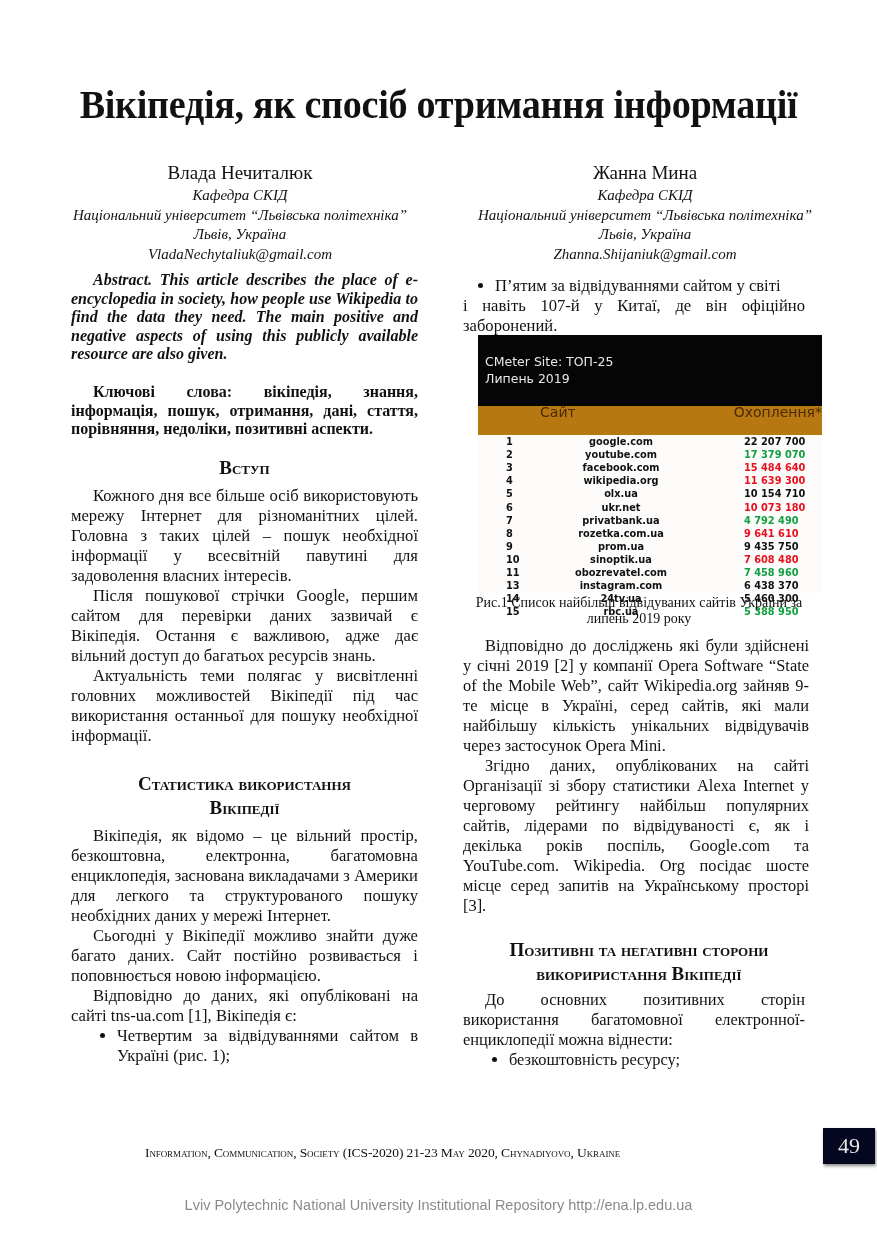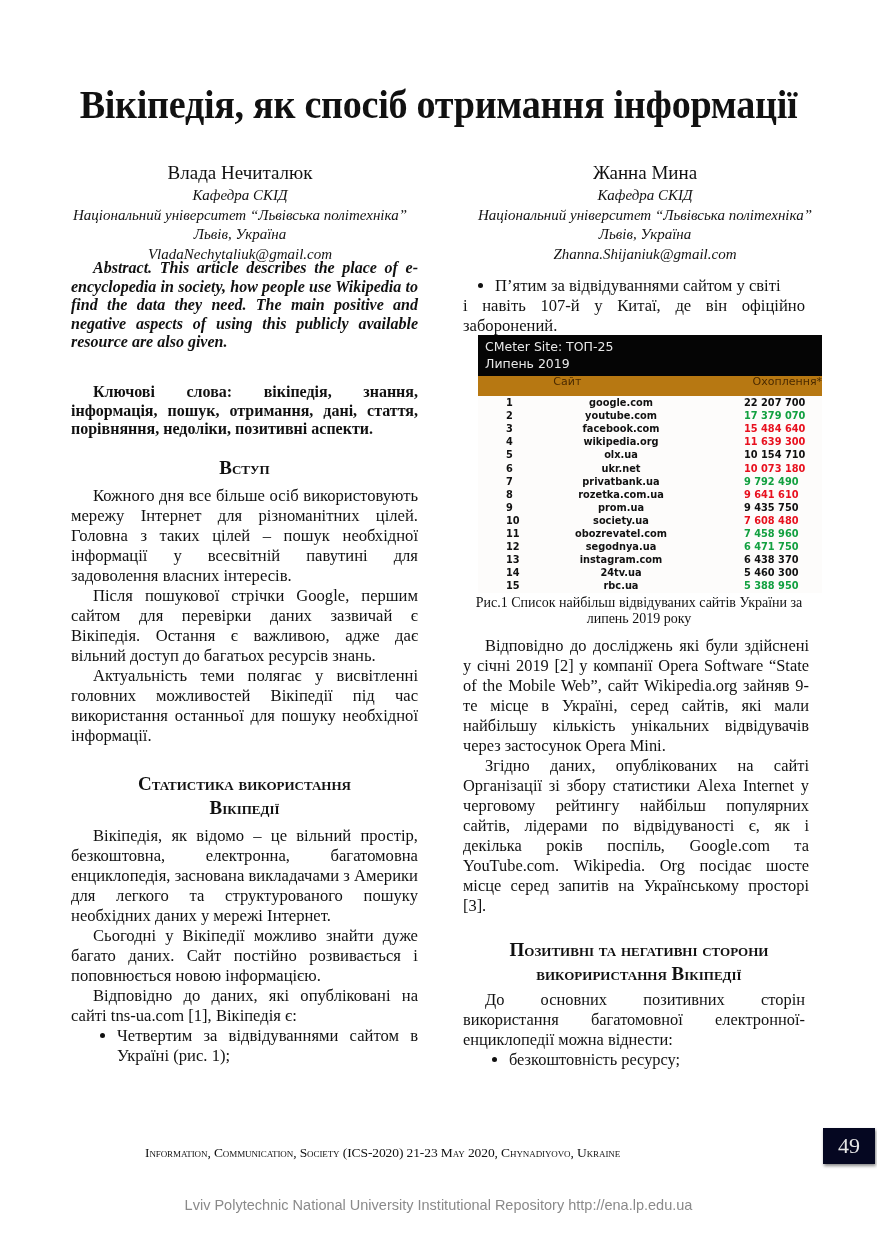--- a/index.html
+++ b/index.html
@@ -7,33 +7,33 @@
          font-family: "Liberation Serif", "DejaVu Serif", serif; color: #111; }
   .title { position: absolute; left: 0; width: 877px; top: 80px; text-align: center;
            font-size: 41px; font-weight: bold; letter-spacing: -0.3px; transform: scaleX(0.93); }
   .author { position: absolute; top: 162px; text-align: center; line-height: 19.5px; }
   .author .name { font-size: 19px; line-height: 22px; margin-bottom: 2px; }
   .author .aff { font-style: italic; font-size: 15px; }
   .col { position: absolute; top: 0; font-size: 16.6px; line-height: 20px; }
   .left { left: 71px; width: 347px; }
   .right { left: 473px; width: 332px; }
   .ind { text-indent: 22px; }
-  .abs { position: absolute; left: 71px; top: 259px; width: 347px; font-style: italic; font-weight: bold;
+  .abs { position: absolute; left: 71px; top: 271px; width: 347px; font-style: italic; font-weight: bold;
          font-size: 16px; line-height: 18.6px; text-align: justify; text-indent: 22px; }
   .kw { position: absolute; left: 71px; top: 383px; width: 347px; font-weight: bold; font-size: 16px;
         line-height: 18.6px; text-align: justify; text-indent: 22px; }
   .h { font-weight: bold; text-align: center; font-variant: small-caps; font-size: 19px; line-height: 24px; }
   .p { margin: 0; text-align: justify; }
   ul.b { margin: 0; padding-left: 46px; }
   ul.b li { list-style: disc; text-align: justify; }
   .fig { position: absolute; left: 478px; top: 335px; width: 344px; height: 258px; background: #fdfcfb; }
   .fig .hd { background: #050505; color: #e8e8e8; font-family: "DejaVu Sans", sans-serif; font-size: 12.5px;
-             line-height: 17px; padding: 3px 7px; height: 35px; }
-  .fig .th { background: #b77812; display: flex; height: 20px; font-family: "DejaVu Sans", sans-serif;
-             font-size: 11px; line-height: 12px; color: #4a2a00; gap: 42px; }
+             line-height: 17px; padding: 18px 7px; height: 35px; }
+  .fig .th { background: #b77812; display: flex; height: 29px; font-family: "DejaVu Sans", sans-serif;
+             font-size: 14px; line-height: 12px; color: #4a2a00; gap: 42px; }
   .fig table { width: 100%; border-collapse: collapse; font-family: "DejaVu Sans", sans-serif;
                font-size: 9.8px; font-weight: bold; }
   .fig td { padding: 0; height: 13.1px; line-height: 13px; }
   .fig td.n { width: 40px; padding-left: 28px; }
   .fig td.s { width: 150px; text-align: center; }
   .fig td.v { text-align: left; padding-left: 48px; }
   .cap { position: absolute; left: 464px; width: 350px; top: 595px; text-align: center; font-size: 14px; line-height: 16px; }
   .footer { position: absolute; top: 1145px; left: 145px; font-size: 13.5px; font-variant: small-caps; letter-spacing: -0.1px; }
   .pagenum { position: absolute; left: 823px; top: 1128px; width: 52px; height: 36px; background: #050721;
              color: #e6e6e6; font-size: 22px; text-align: center; line-height: 36px; box-shadow: 1px 2px 3px #888; }
@@ -126,46 +126,41 @@
           <td class="v" style="color: rgb(17, 17, 17);">10 154 710</td>
         </tr>
         <tr>
           <td class="n">6</td>
           <td class="s">ukr.net</td>
           <td class="v" style="color: rgb(232, 16, 30);">10 073 180</td>
         </tr>
         <tr>
           <td class="n">7</td>
           <td class="s">privatbank.ua</td>
-          <td class="v" style="color: rgb(18, 160, 64);">9 792 490</td>
+          <td class="v" style="color: rgb(18, 160, 64);">4 792 490</td>
         </tr>
         <tr>
           <td class="n">8</td>
           <td class="s">rozetka.com.ua</td>
           <td class="v" style="color: rgb(232, 16, 30);">9 641 610</td>
         </tr>
         <tr>
           <td class="n">9</td>
           <td class="s">prom.ua</td>
           <td class="v" style="color: rgb(17, 17, 17);">9 435 750</td>
         </tr>
         <tr>
           <td class="n">10</td>
-          <td class="s">society.ua</td>
+          <td class="s">sinoptik.ua</td>
           <td class="v" style="color: rgb(232, 16, 30);">7 608 480</td>
         </tr>
         <tr>
           <td class="n">11</td>
           <td class="s">obozrevatel.com</td>
           <td class="v" style="color: rgb(18, 160, 64);">7 458 960</td>
-        </tr>
-        <tr>
-          <td class="n">12</td>
-          <td class="s">segodnya.ua</td>
-          <td class="v" style="color: rgb(18, 160, 64);">6 471 750</td>
         </tr>
         <tr>
           <td class="n">13</td>
           <td class="s">instagram.com</td>
           <td class="v" style="color: rgb(17, 17, 17);">6 438 370</td>
         </tr>
         <tr>
           <td class="n">14</td>
           <td class="s">24tv.ua</td>
           <td class="v" style="color: rgb(17, 17, 17);">5 460 300</td>

